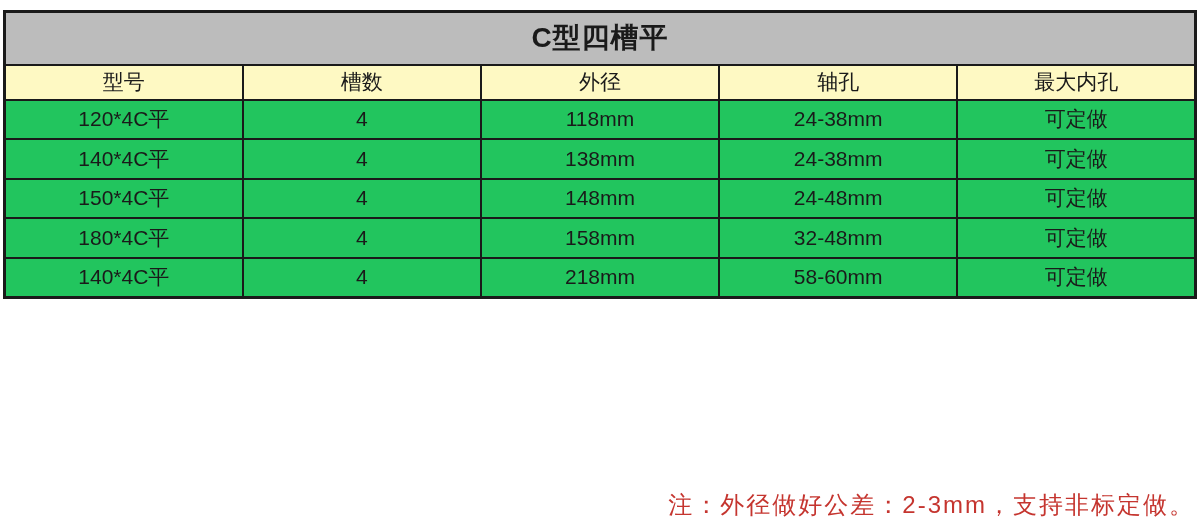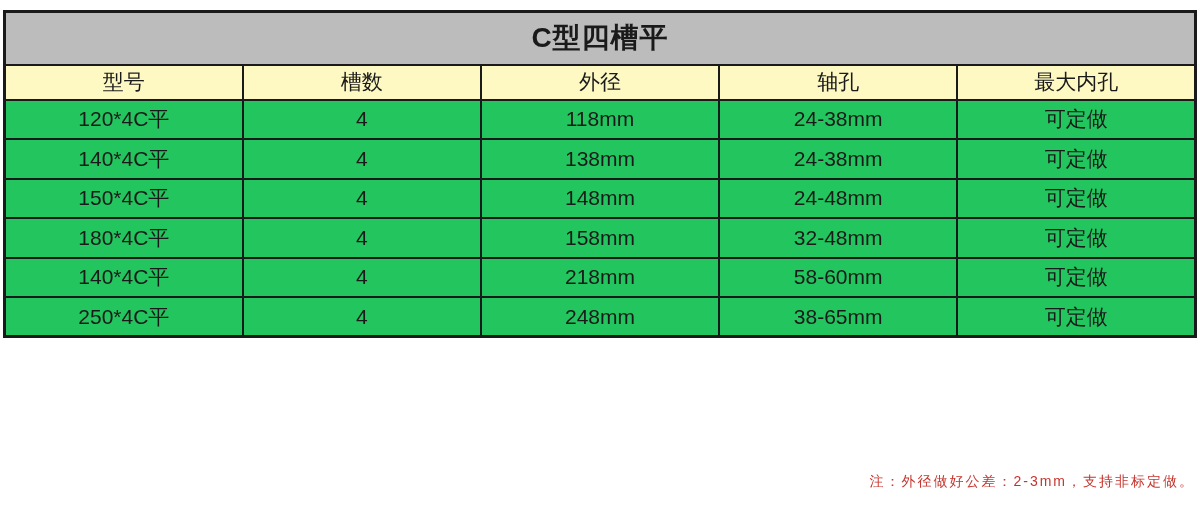--- a/index.html
+++ b/index.html
@@ -54,24 +54,24 @@
   }
   tbody td {
     height: 39.5px;
     font-size: 21px;
     font-weight: normal;
     background: #22c55e;
   }
   .note {
     position: absolute;
     right: 5px;
-    top: 473px;
+    top: 489px;
     width: 1190px;
     text-align: right;
-    font-size: 14px;
+    font-size: 24px;
     letter-spacing: 2px;
     color: var(--note-color, #c5352f);
   }
 </style>
 </head>
 <body>
 
 <div class="page">
   <div class="table-wrap">
     <table class="spec">
@@ -123,24 +123,17 @@
             <td>32-48mm</td>
             <td>可定做</td>
           </tr>
           <tr>
             <td>140*4C平</td>
             <td>4</td>
             <td>218mm</td>
             <td>58-60mm</td>
             <td>可定做</td>
           </tr>
-          <tr>
-            <td>250*4C平</td>
-            <td>4</td>
-            <td>248mm</td>
-            <td>38-65mm</td>
-            <td>可定做</td>
-          </tr>
         </tbody>
     </table>
   </div>
   <div class="note">注：外径做好公差：2-3mm，支持非标定做。</div>
 </div>
 
 </body></html>

